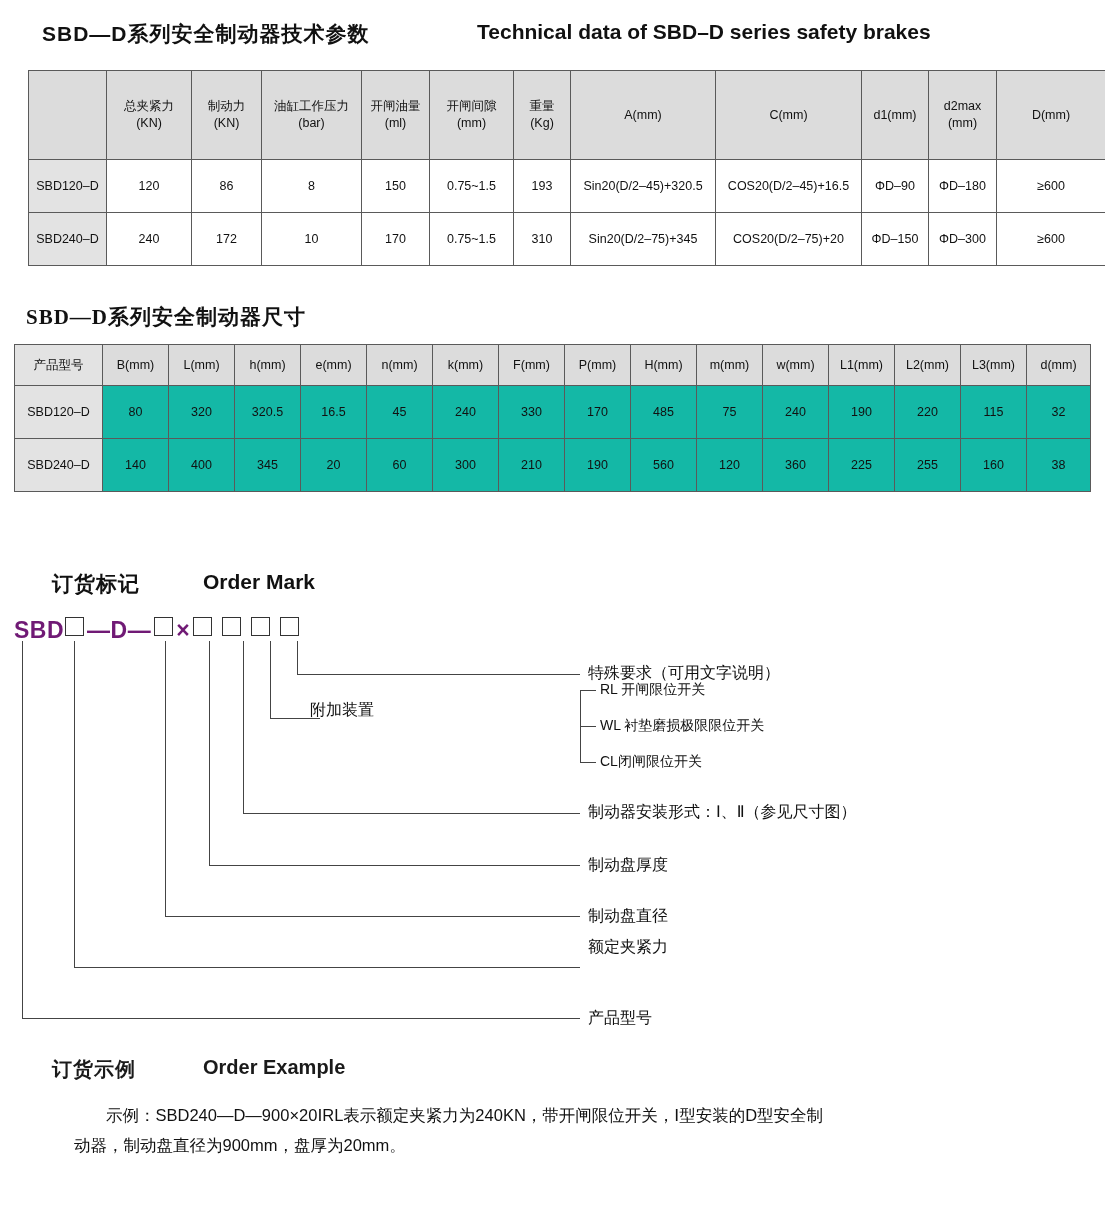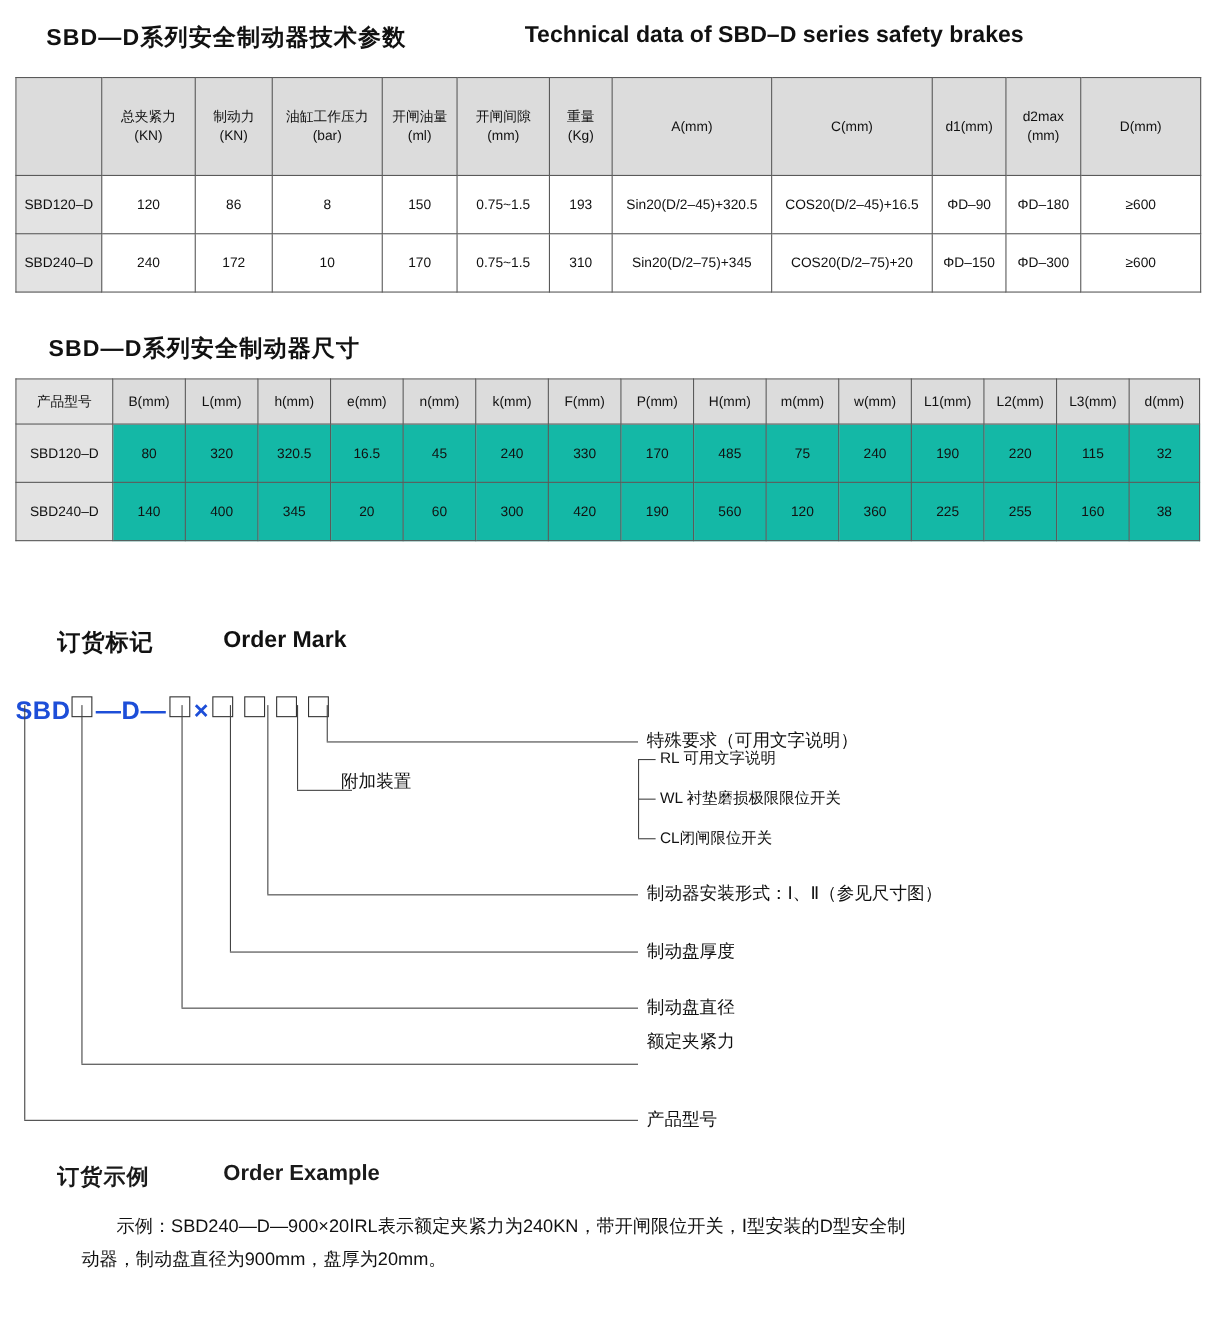--- a/index.html
+++ b/index.html
@@ -48,21 +48,21 @@
     border: 1px solid #5a5a5a;
     text-align: center;
     vertical-align: middle;
     font-size: 12.5px;
     font-weight: normal;
     color: #111;
     padding: 0;
   }
   .tbl1 {
     position: absolute;
-    left: 14px;
+    left: 28px;
     top: 70px;
     width: 1077px;
     border-radius: 21px;
   }
   .tbl1 thead td {
     background: #dcdcdc;
     height: 88px;
     line-height: 17px;
     font-size: 12.5px;
   }
@@ -95,26 +95,26 @@
   }
   .tbl2 tbody td:first-child,
   .tbl2 thead td:first-child {
     background: #e3e3e3;
   }
 
   
   .om-code {
     position: absolute;
     left: 14px;
-    top: 633px;
+    top: 617px;
     font-size: 23px;
     font-weight: bold;
     letter-spacing: 0.5px;
     white-space: nowrap;
-    color: #1d4ed8;
+    color: #701a75;
   }
   .om-box {
     display: inline-block;
     width: 17px;
     height: 17px;
     border: 1px solid #333;
     vertical-align: 2px;
     margin: 0 1px;
   }
   .om-sep { padding: 0 2px; }
@@ -262,21 +262,21 @@
         <td>310</td>
         <td>Sin20(D/2–75)+345</td>
         <td>COS20(D/2–75)+20</td>
         <td>ΦD–150</td>
         <td>ΦD–300</td>
         <td>≥600</td>
       </tr>
     </tbody>
   </table>
 
-  <div class="section-head head-cn" style="left:44px; top:303px;">SBD—D系列安全制动器尺寸</div>
+  <div class="section-head head-cn" style="left:26px; top:303px;font-family:Liberation Serif, serif;">SBD—D系列安全制动器尺寸</div>
 
   <table class="tbl2">
     <colgroup>
       <col style="width:88px">
         <col style="width:66px">
         <col style="width:66px">
         <col style="width:66px">
       <col style="width:66px">
         <col style="width:66px">
         <col style="width:66px">
@@ -330,21 +330,21 @@
         <td>32</td>
       </tr>
       <tr>
         <td>SBD240–D</td>
         <td>140</td>
         <td>400</td>
         <td>345</td>
         <td>20</td>
         <td>60</td>
         <td>300</td>
-        <td>420</td>
+        <td>210</td>
         <td>190</td>
         <td>560</td>
         <td>120</td>
         <td>360</td>
         <td>225</td>
         <td>255</td>
         <td>160</td>
         <td>38</td>
       </tr>
     </tbody>
@@ -360,21 +360,21 @@
   <div class="ln-v" style="left:297px; top:641px; height:33px;"></div>
   <div class="ln-h" style="left:297px; top:674px; width:283px;"></div>
   <div class="lbl lbl-cn" style="left:588px; top:663px;">特殊要求（可用文字说明）</div>
 
   <div class="ln-v" style="left:270px; top:641px; height:77px;"></div>
   <div class="ln-h" style="left:270px; top:718px; width:50px;"></div>
   <div class="lbl lbl-cn" style="left:310px; top:700px;">附加装置</div>
 
   <div class="ln-v" style="left:580px; top:690px; height:72px;"></div>
   <div class="ln-h" style="left:580px; top:690px; width:16px;"></div>
-  <div class="lbl lbl-sm" style="left:600px; top:681px;">RL 可用文字说明</div>
+  <div class="lbl lbl-sm" style="left:600px; top:681px;">RL 开闸限位开关</div>
   <div class="ln-h" style="left:580px; top:726px; width:16px;"></div>
   <div class="lbl lbl-sm" style="left:600px; top:717px;">WL 衬垫磨损极限限位开关</div>
   <div class="ln-h" style="left:580px; top:762px; width:16px;"></div>
   <div class="lbl lbl-sm" style="left:600px; top:753px;">CL闭闸限位开关</div>
 
   <div class="ln-v" style="left:243px; top:641px; height:172px;"></div>
   <div class="ln-h" style="left:243px; top:813px; width:337px;"></div>
   <div class="lbl lbl-cn" style="left:588px; top:802px;">制动器安装形式：Ⅰ、Ⅱ（参见尺寸图）</div>
 
   <div class="ln-v" style="left:209px; top:641px; height:224px;"></div>

